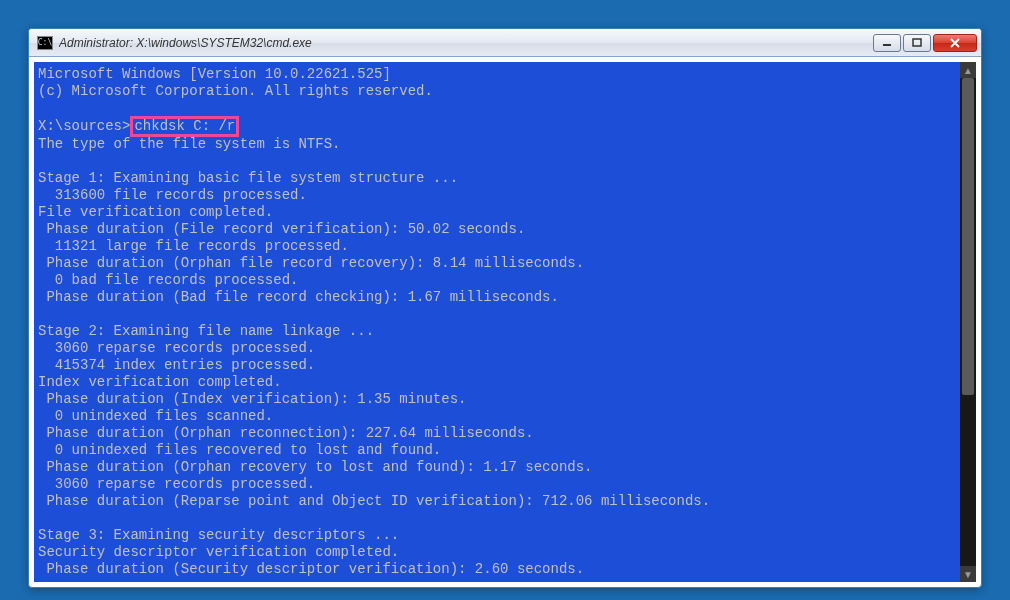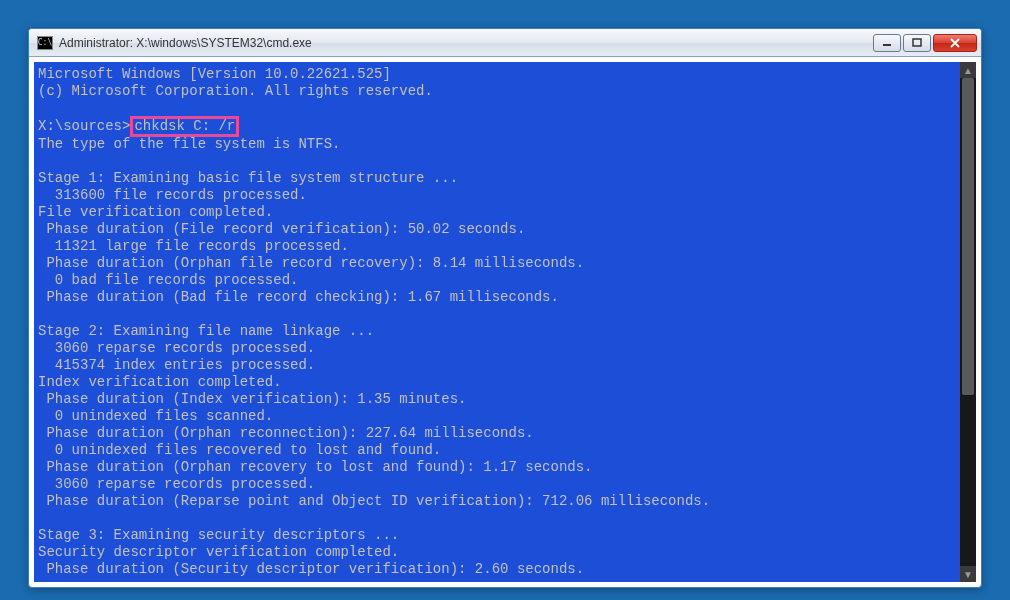--- a/index.html
+++ b/index.html
@@ -42,20 +42,21 @@
     border: 1px solid #888;
     display: flex;
     align-items: center;
     justify-content: center;
     font: 8px/8px Consolas, monospace;
     color: #ccc;
   }
   .title {
     font-size: 12px;
     color: #333;
+    font-style: italic;
     flex: 1;
     white-space: nowrap;
     overflow: hidden;
   }
   .win-btns {
     display: flex;
     gap: 2px;
     margin-right: 4px;
   }
   .win-btn {

